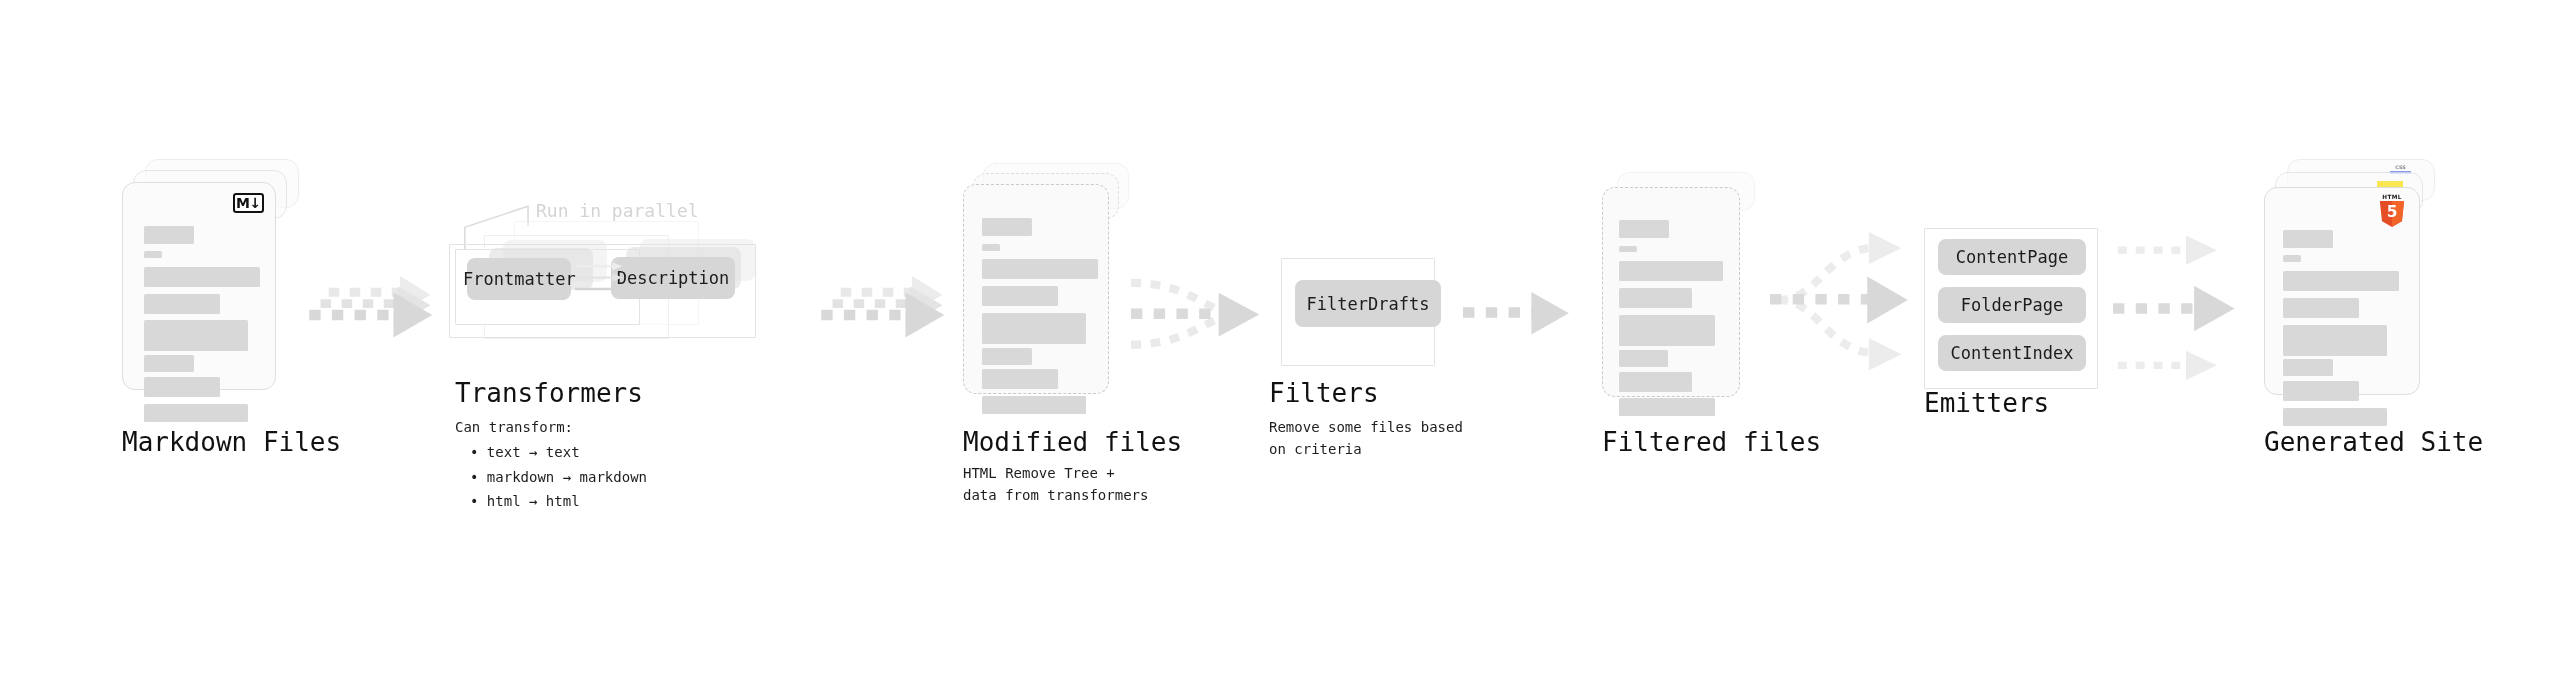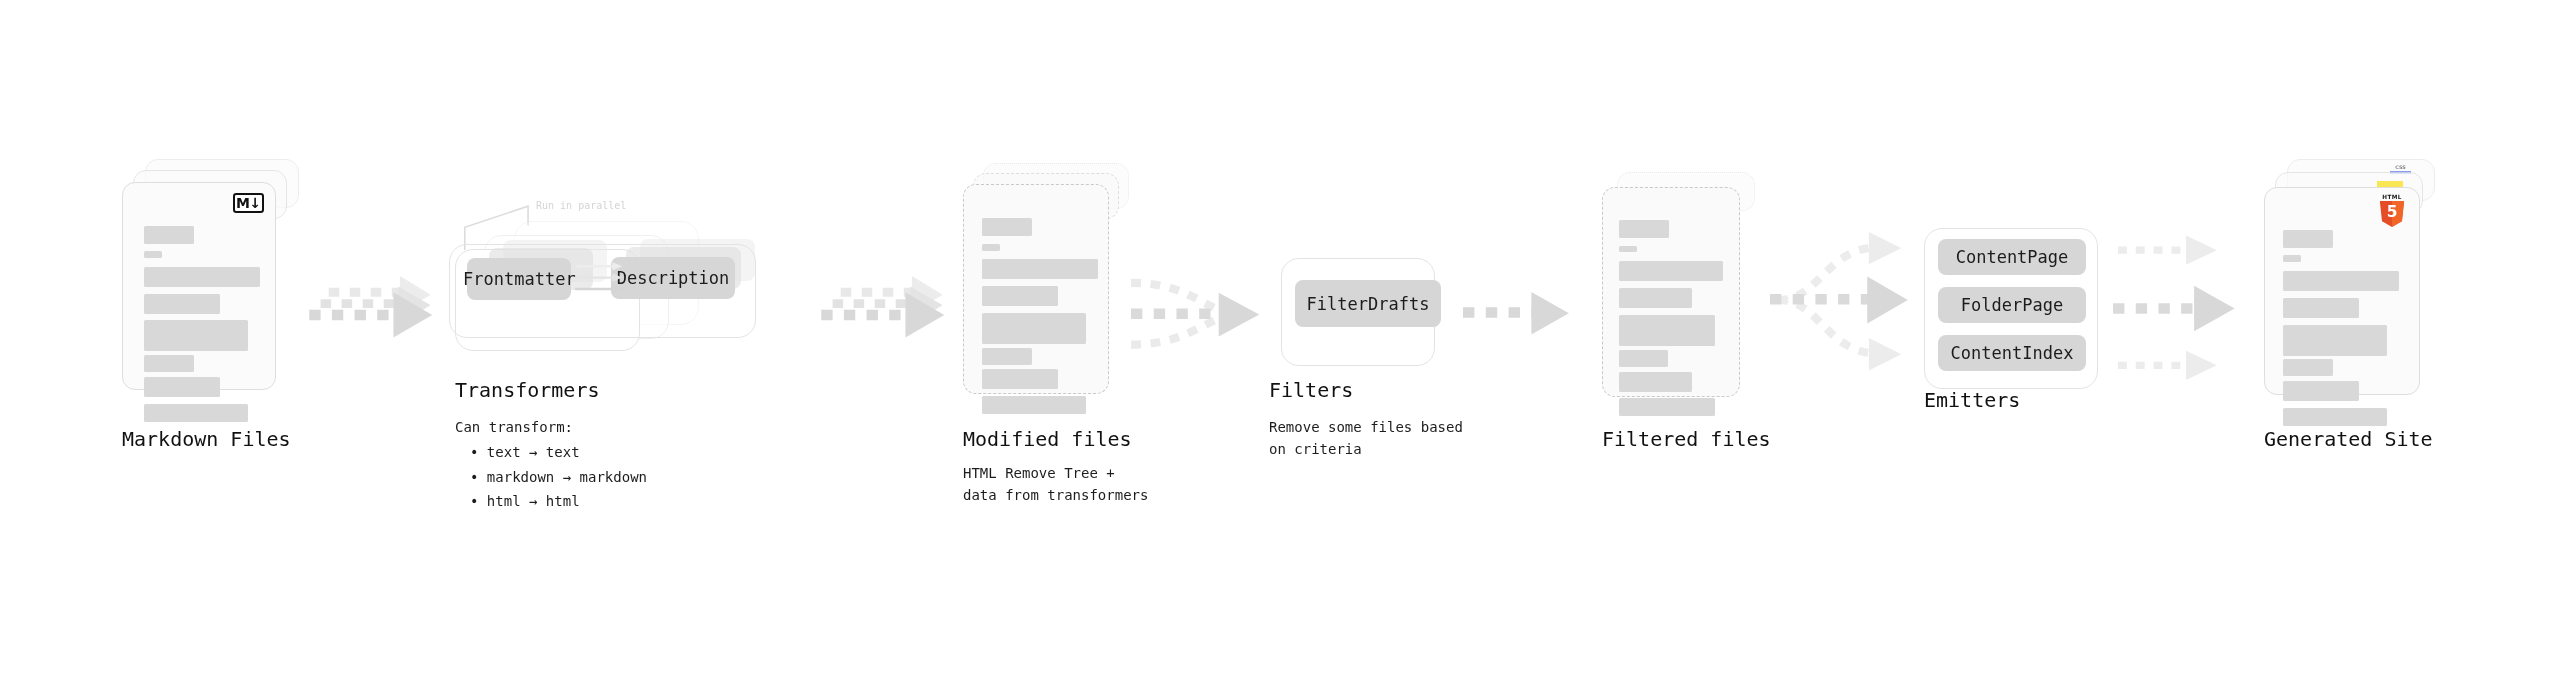--- a/index.html
+++ b/index.html
@@ -112,21 +112,21 @@
   .css-word {
     font-family: "DejaVu Sans", "Liberation Sans", sans-serif;
     font-size: 4.9px; font-weight: bold; color: #111111; line-height: 1;
   }
   .css-bar { width: 21px; height: 3.3px; background: #264de4; margin-top: 0.8px; }
 
   
   .group-box {
     position: absolute;
     border: 1.6px solid #e3e3e3;
-    border-radius: 18px;
+    border-radius: 1px;
     background: #ffffff;
   }
   .group-box.g-ghost2 { opacity: .55; }
   .group-box.g-ghost1 { opacity: .35; }
 
   .chip {
     position: absolute;
     background: #d6d6d6;
     border-radius: 8.1px;
     display: flex; align-items: center; justify-content: center;
@@ -135,37 +135,37 @@
     color: #1c1c1c;
     white-space: nowrap;
   }
   .chip.c-ghost2 { background: #e0e0e0; opacity: .65; color: transparent; }
   .chip.c-ghost1 { background: #e9e9e9; opacity: .5;  color: transparent; }
 
   
   .title {
     position: absolute;
     font-family: "DejaVu Sans Mono", "Liberation Mono", monospace;
-    font-size: 20px;
+    font-size: 26px;
     color: #111111;
     white-space: nowrap;
     letter-spacing: 0px;
   }
   .subtitle {
     position: absolute;
     font-family: "DejaVu Sans Mono", "Liberation Mono", monospace;
     font-size: 14px;
     line-height: 1.55;
     color: #1d1d1d;
     white-space: pre;
   }
   .parallel-note {
     position: absolute;
     font-family: "DejaVu Sans Mono", "Liberation Mono", monospace;
-    font-size: 10px;
+    font-size: 18px;
     color: #d4d4d4;
     white-space: nowrap;
   }
   .bullet-list {
     position: absolute;
     font-family: "DejaVu Sans Mono", "Liberation Mono", monospace;
     font-size: 14px;
     line-height: 1.75;
     color: #1d1d1d;
   }
@@ -219,21 +219,21 @@
   <div class="node" style="left:455px; top:203px;">
 
     <svg class="conn" style="left:0px; top:0px; width:211px; height:73px;" viewBox="0 0 260 90">
       <path d="M12 58 V30 L90 4 V28" stroke="#dcdcdc" stroke-width="2" fill="none" stroke-linejoin="miter"></path>
     </svg>
     <div class="parallel-note" style="left:81px; top:-3.3px;">Run in parallel</div>
 
     <div class="group-box g-ghost1" style="left:59px; top:18px; width:185px; height:104px;"></div>
     <div class="group-box g-ghost2" style="left:29px; top:32px; width:185px; height:104px;"></div>
 
-    <div class="group-box" style="left:0px; top:46px; width:185px; height:102px;">
+    <div class="group-box" style="left:0px; top:46px; width:185px; height:76px;">
       <div class="chip c-ghost1" style="left:47px; top:-9.8px; width:104px; height:42px;"></div>
       <div class="chip c-ghost2" style="left:32.5px; top:-1.6px; width:104px; height:42px;"></div>
       <div class="chip" style="left:11.4px; top:8.1px; width:104px; height:42px;">Frontmatter</div>
     </div>
 
     <div class="chip c-ghost1" style="left:185px; top:36px; width:115px; height:42px;"></div>
     <div class="chip c-ghost2" style="left:171px; top:44px; width:115px; height:42px;"></div>
     <div class="chip" style="left:156px; top:54px; width:124px; height:42px;">Description</div>
 
     <div class="group-box" style="left:-6.5px; top:41px; width:307px; height:94px; background:transparent;"></div>

